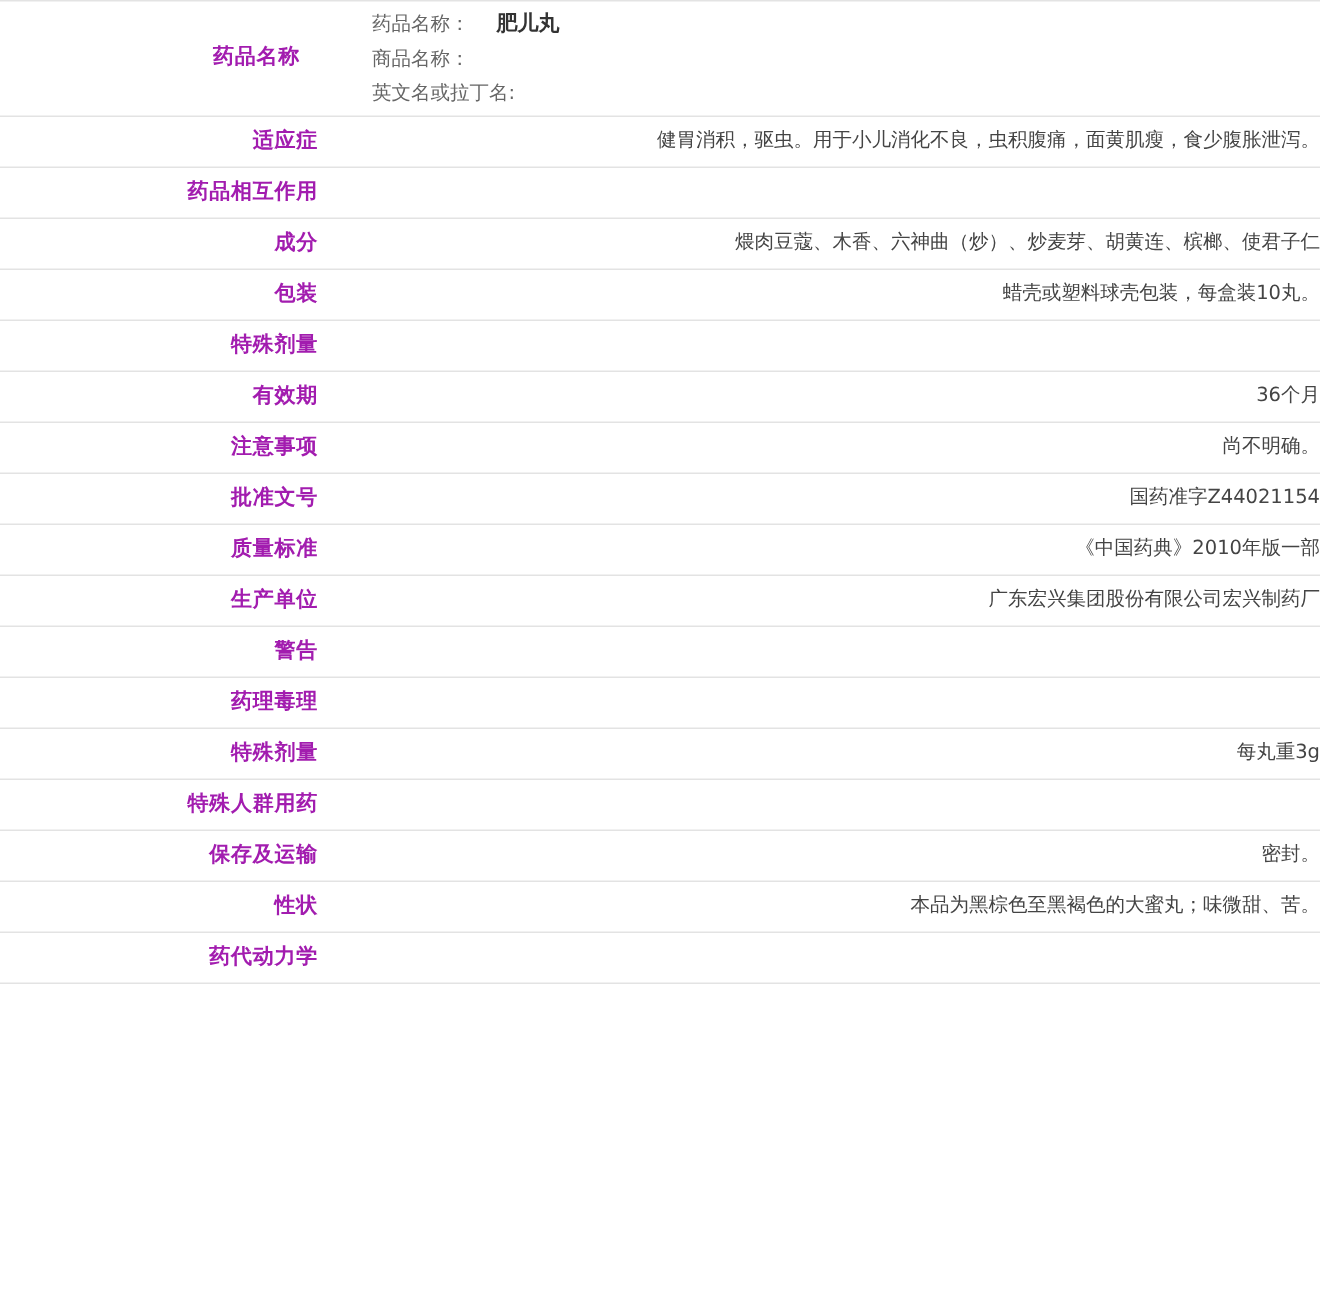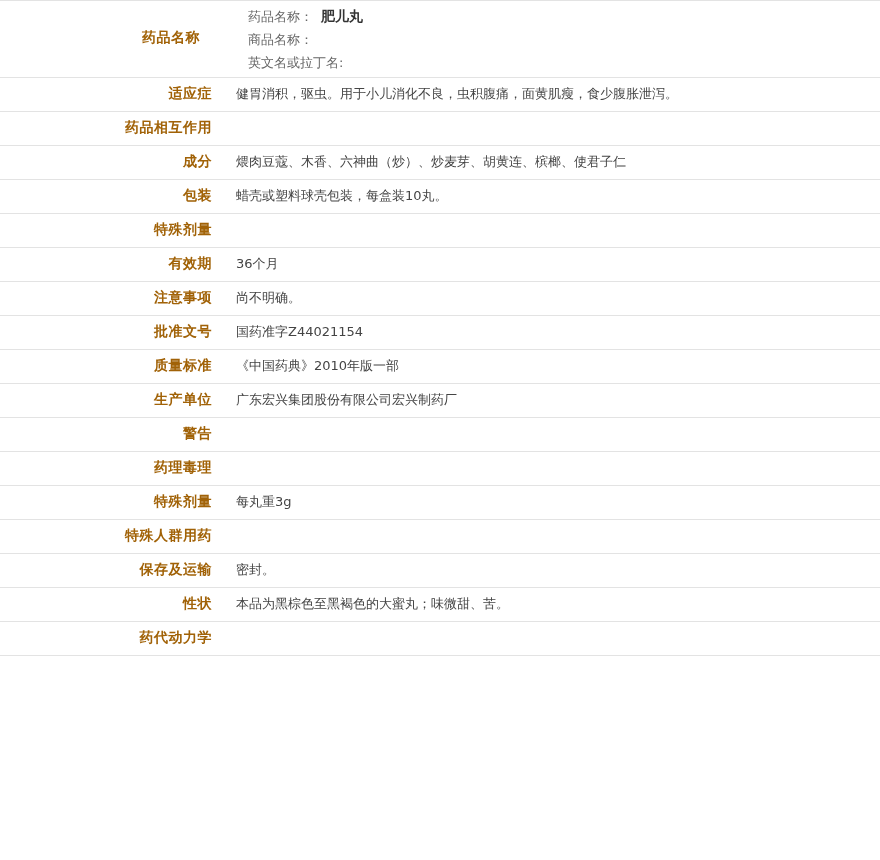--- a/index.html
+++ b/index.html
@@ -26,25 +26,24 @@
   }
   .drug-table td {
     vertical-align: middle;
     padding: 0;
   }
   td.label-cell {
     width: 212px;
     text-align: right;
     padding-right: 12px;
     font-weight: bold;
-    color: #a16207;
+    color: #a21caf;
     font-size: 14px;
     letter-spacing: 0.5px;
     line-height: 1.4;
-    font-family: Liberation Mono, monospace;
   }
   td.value-cell {
     padding-left: 12px;
     color: #444444;
     font-size: 13px;
     line-height: 1.6;
   }
   tr.row-std td {
     height: 33px;
   }
@@ -62,31 +61,33 @@
     color: #666666;
     font-size: 13px;
     line-height: 22px;
     white-space: nowrap;
   }
   .name-line .strong-val {
     color: #333333;
     font-size: 14px;
     font-weight: bold;
     padding-left: 8px;
+    margin-left: 10px;
   }
   .name-label-wrap {
     display: flex;
     align-items: center;
     justify-content: flex-end;
     height: 76px;
     padding-right: 12px;
   }
   .empty-val {
     display: block;
     min-height: 18px;
+    text-align: right;
   }
 </style>
 </head>
 <body>
 
 <table class="drug-table">
   <tbody>
     <tr class="row-name">
       <td class="label-cell">
         <div class="name-label-wrap">

